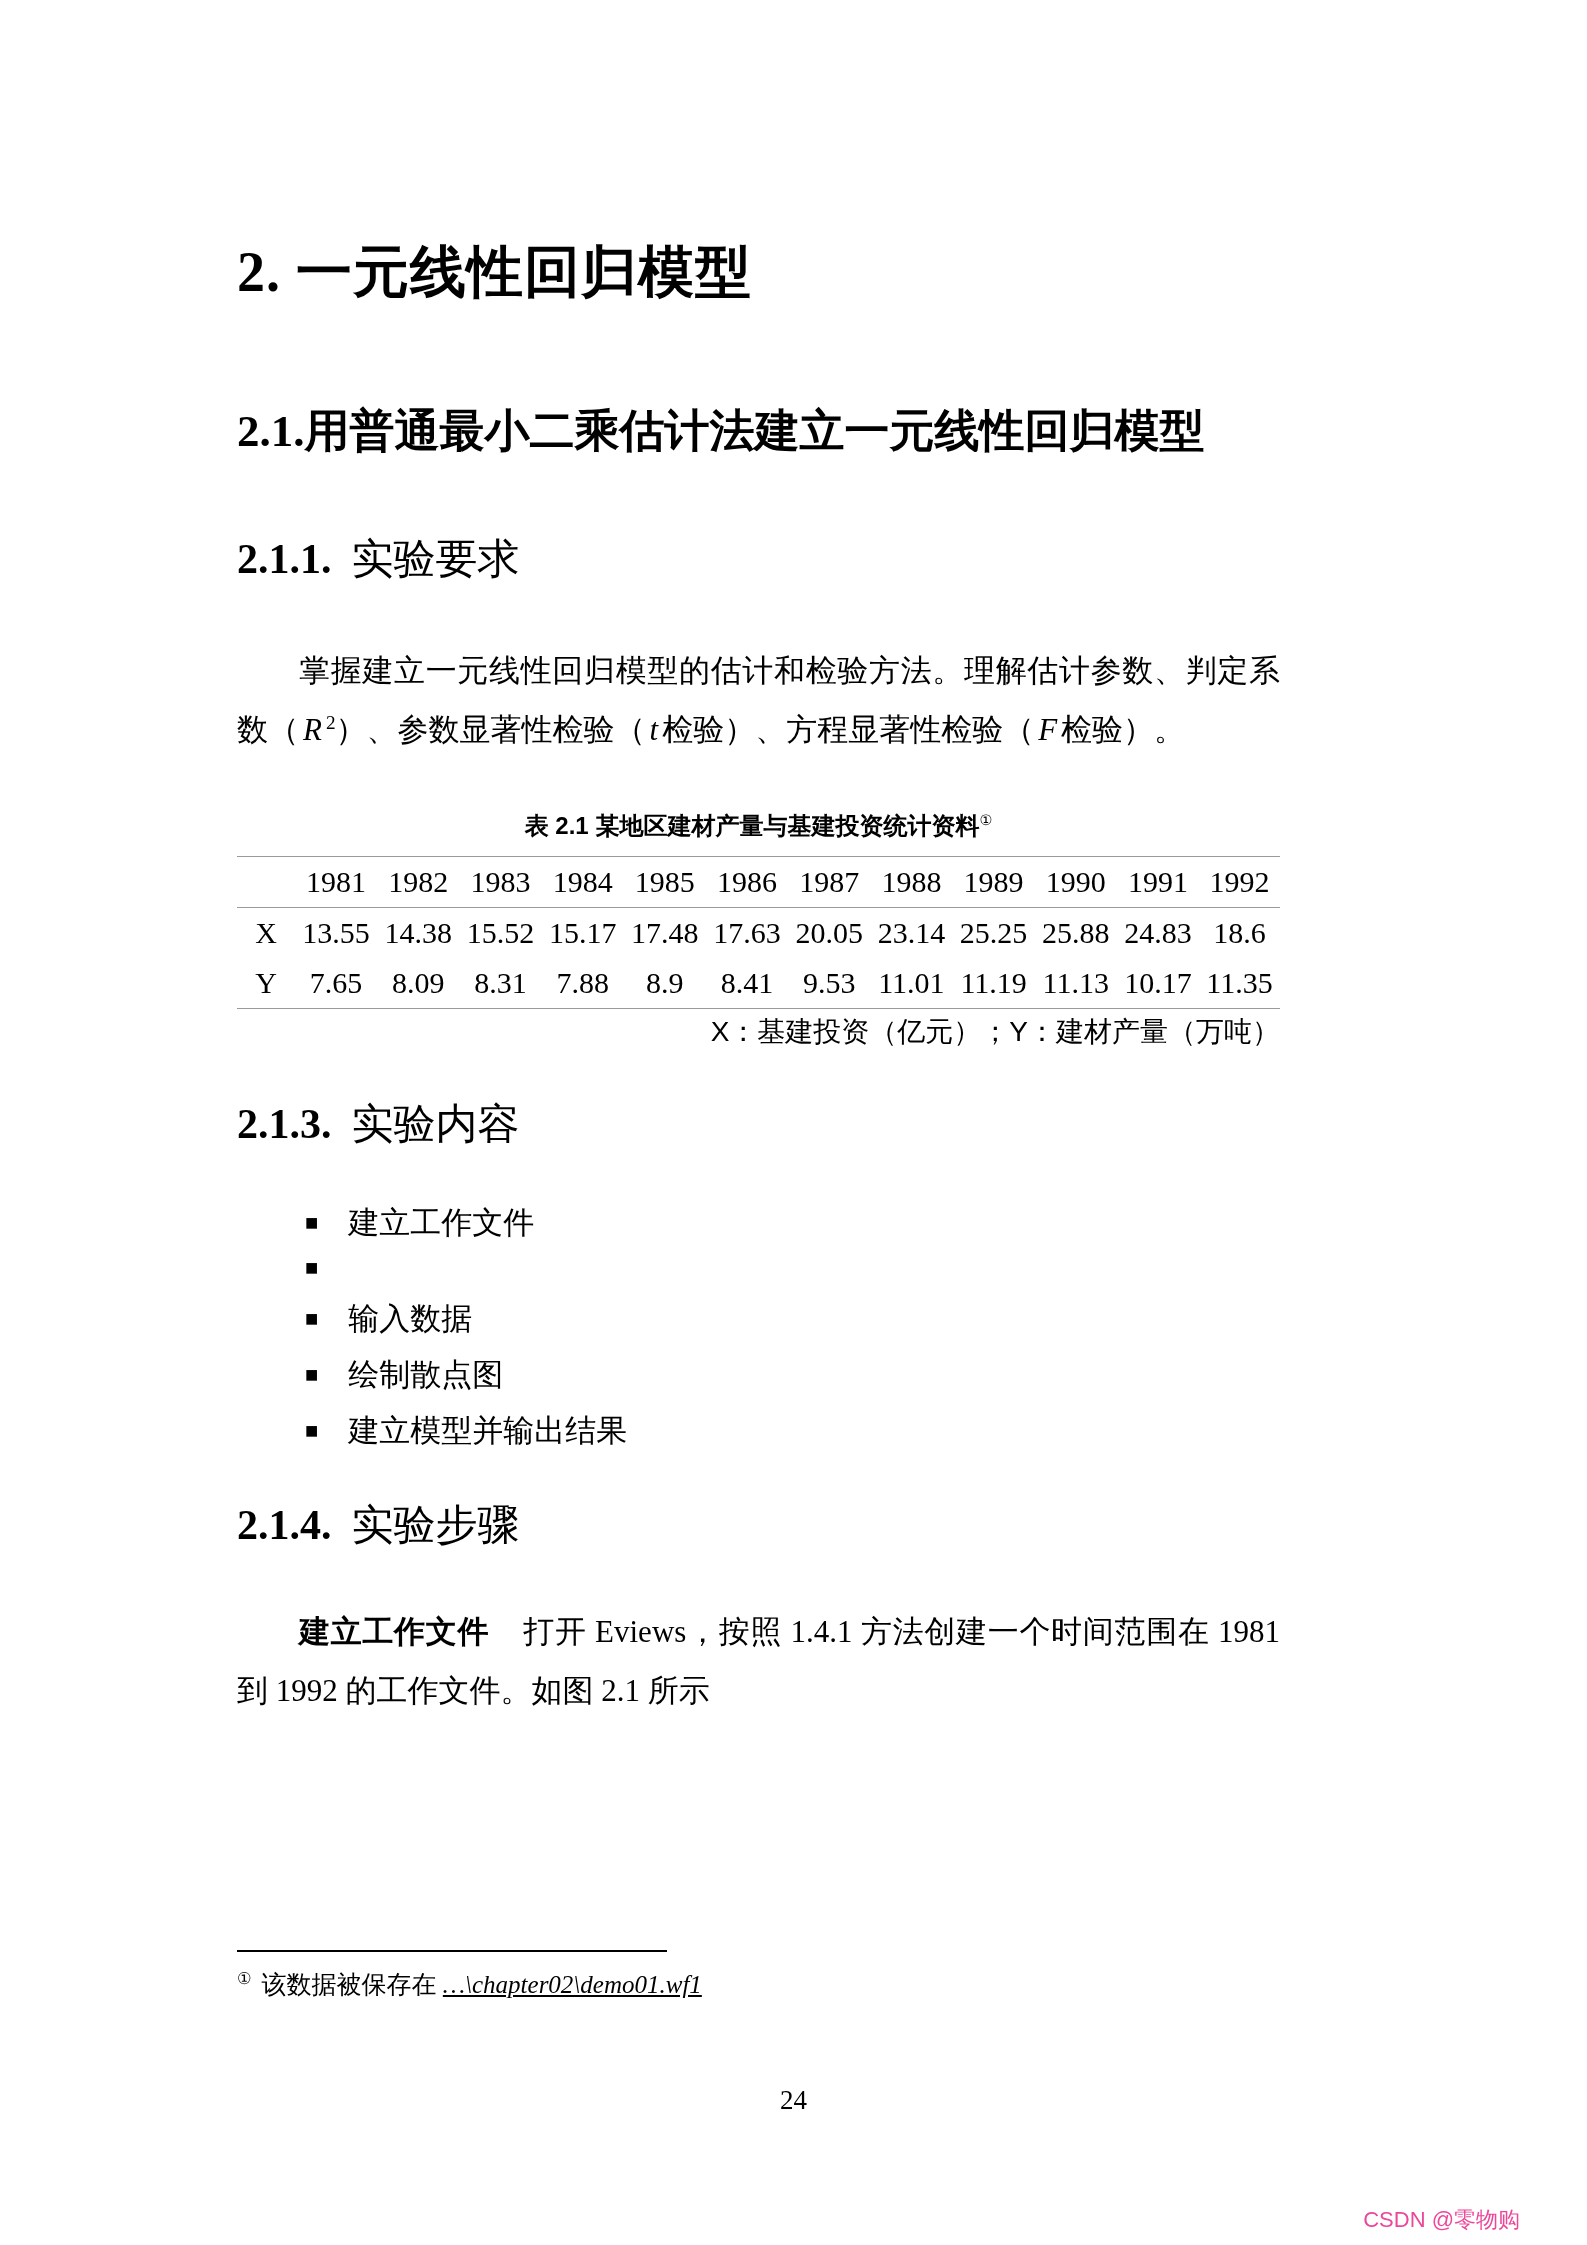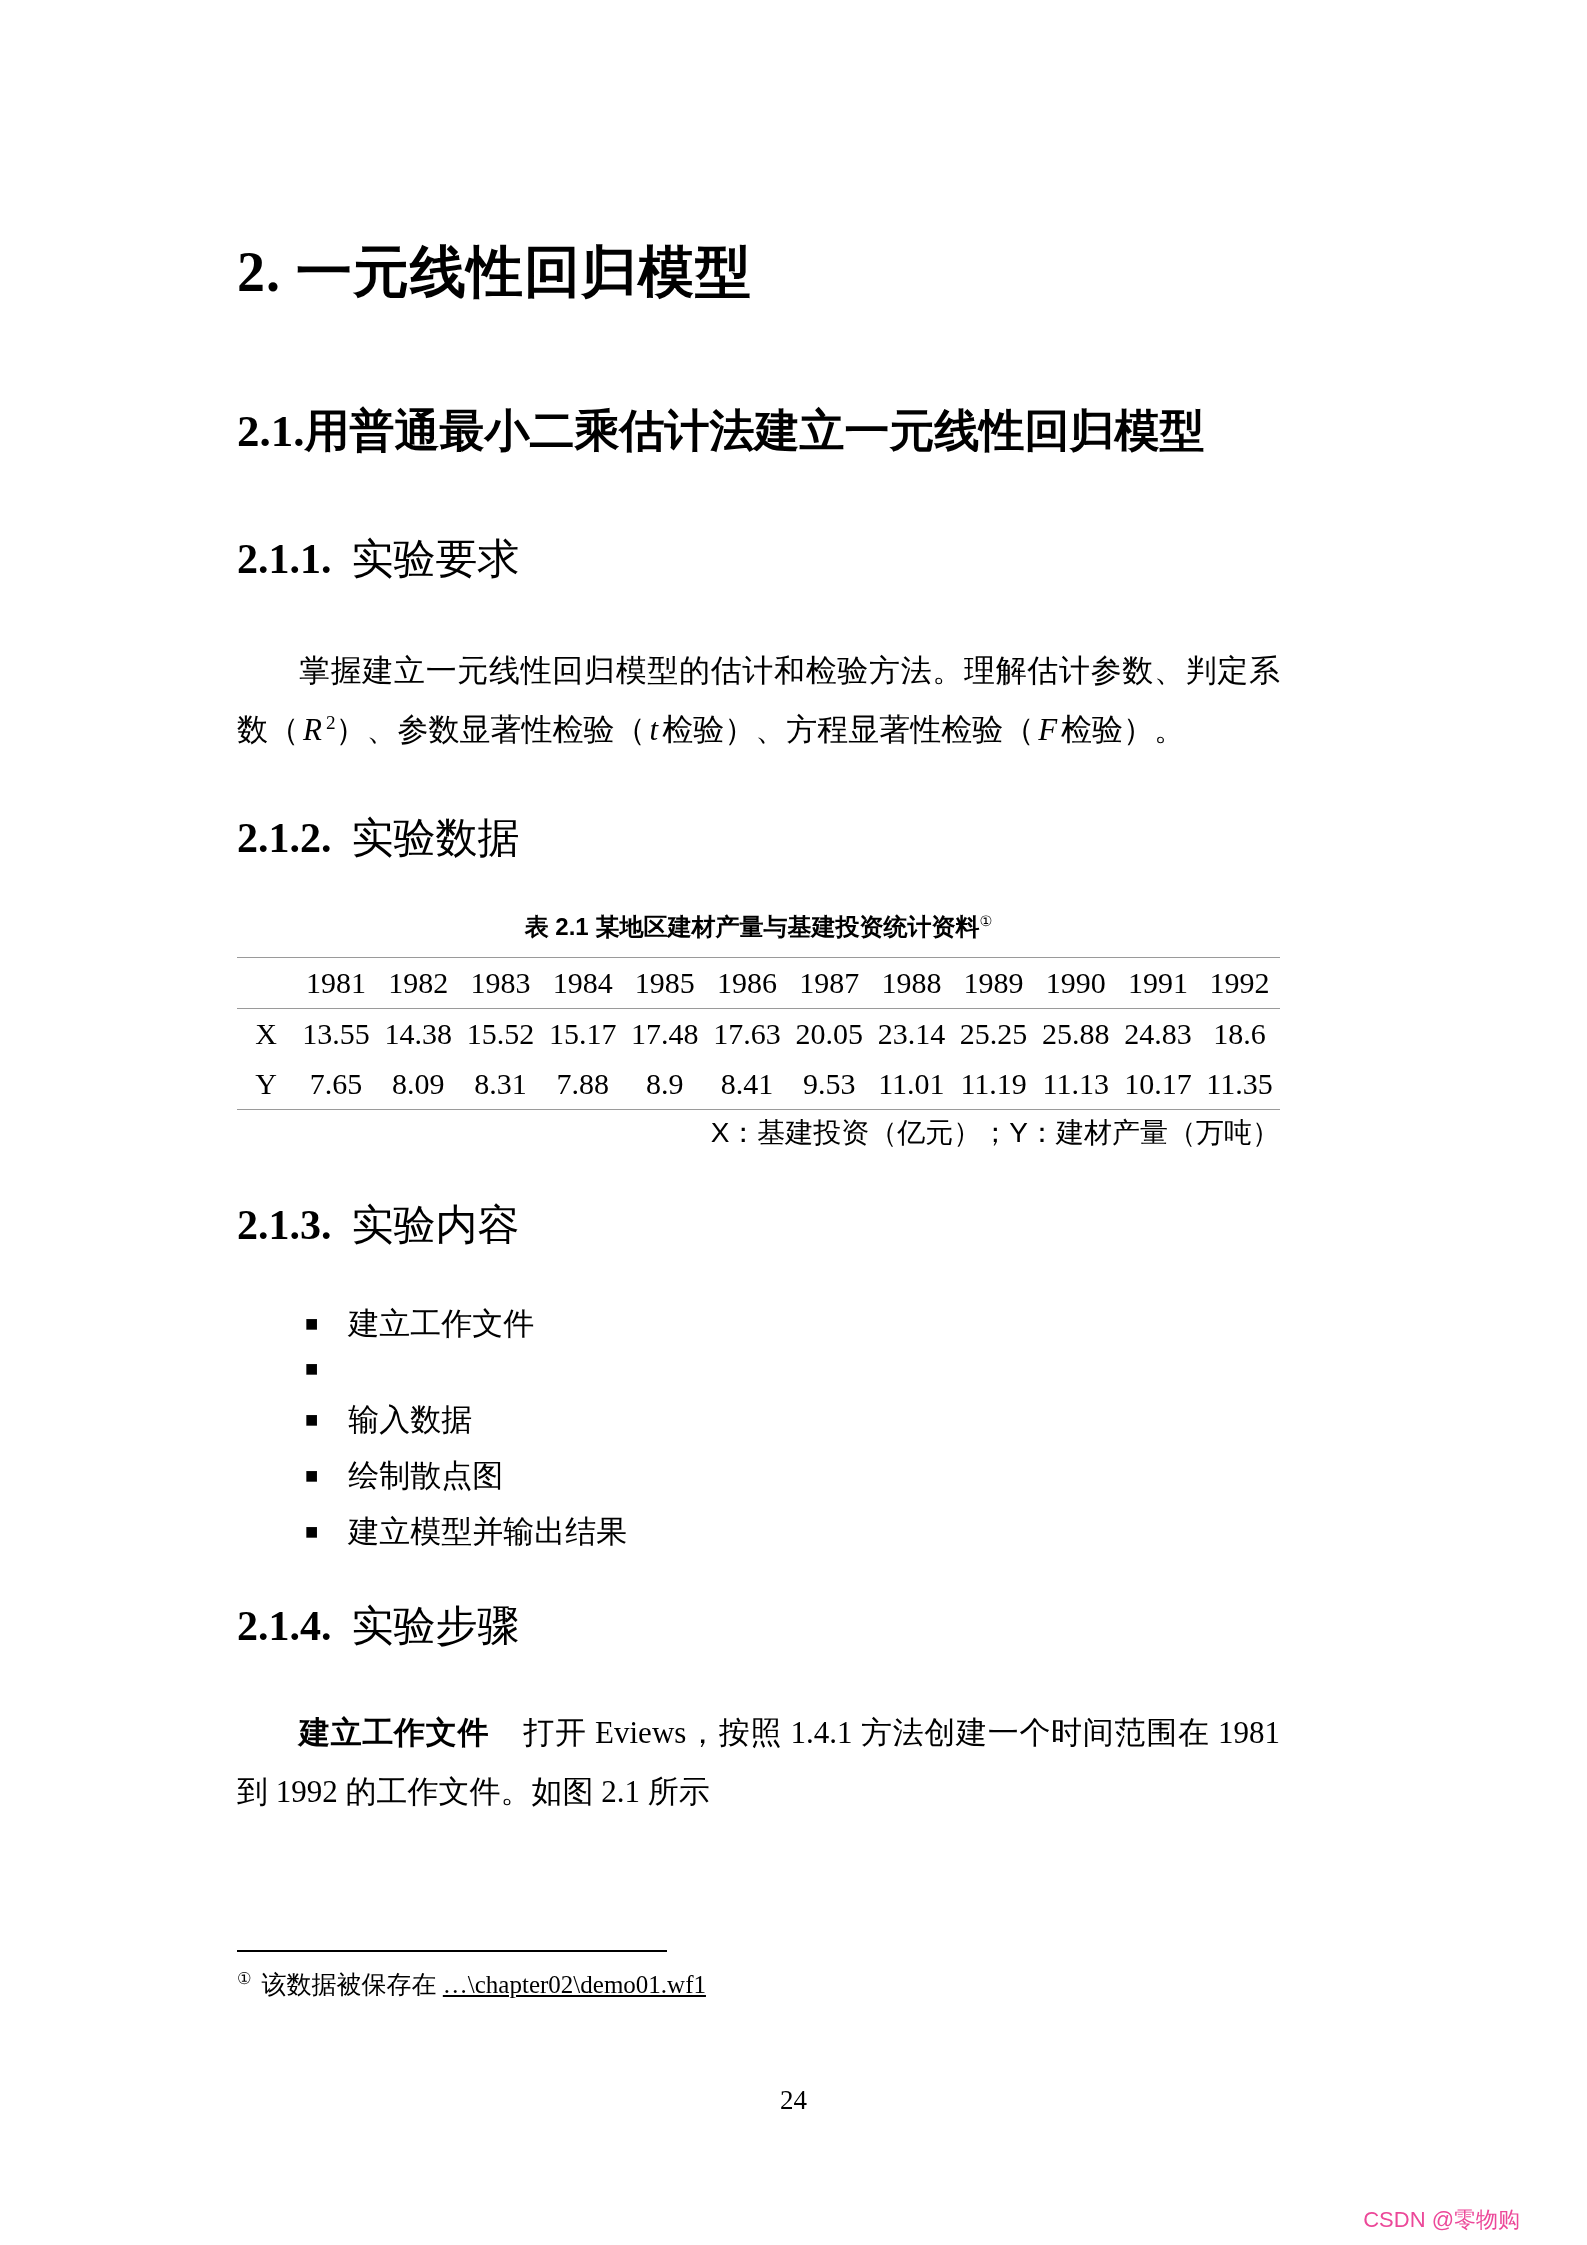--- a/index.html
+++ b/index.html
@@ -129,20 +129,21 @@
     margin-bottom: 16px;
   }
   .fn-text {
     font-size: 25px;
   }
   .fn-text sup {
     font-size: 0.65em;
     margin-right: 10px;
   }
   .fn-path {
+    font-style: italic;
     text-decoration: underline;
     text-align: right;
   }
   .page-number {
     position: absolute;
     top: 2085px;
     left: 0;
     width: 1587px;
     text-align: center;
     font-size: 27px;
@@ -162,21 +163,20 @@
 <div class="page">
 
   <h1 class="chapter"><span class="num">2.</span> <span class="cn">一元线性回归模型</span></h1>
 
   <h2 class="sec">2.1.用普通最小二乘估计法建立一元线性回归模型</h2>
 
   <h3 class="sub"><span class="num">2.1.1.</span><span class="label">实验要求</span></h3>
 
   <p class="body-para"><span>掌握建立一元线性回归模型的估计和检验方法。理解估计参数、判定系数（</span><span class="var">R</span><sup>2</sup><span>）、参数显著性检验（</span><span class="var">t</span><span>检验）、方程显著性检验（</span><span class="var">F</span><span>检验）。</span></p>
 
-  <h3 class="sub mb45"><span class="num">2.1.2.</span><span class="label">实验数据</span></h3>
 
   <div class="tbl-caption"><span>表 2.1 某地区建材产量与基建投资统计资料</span><sup>①</sup></div>
 
   <table class="data-table">
     <thead>
       <tr>
         <th class="rowlabel"></th>
         <th>1981</th>
         <th>1982</th>
         <th>1983</th>

